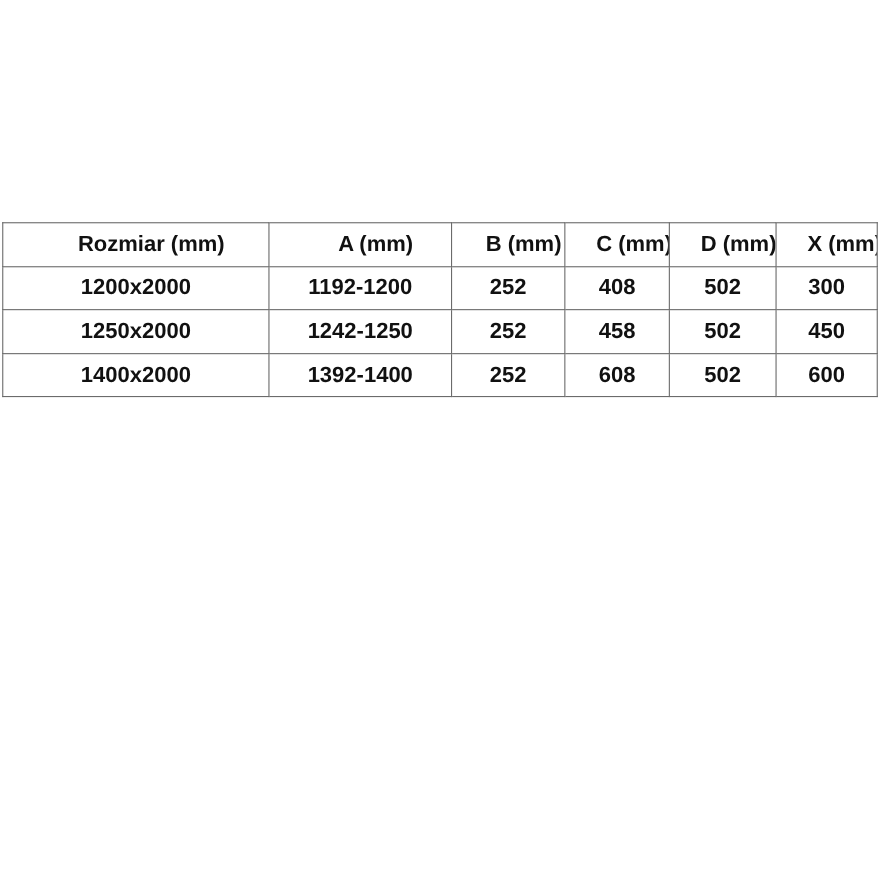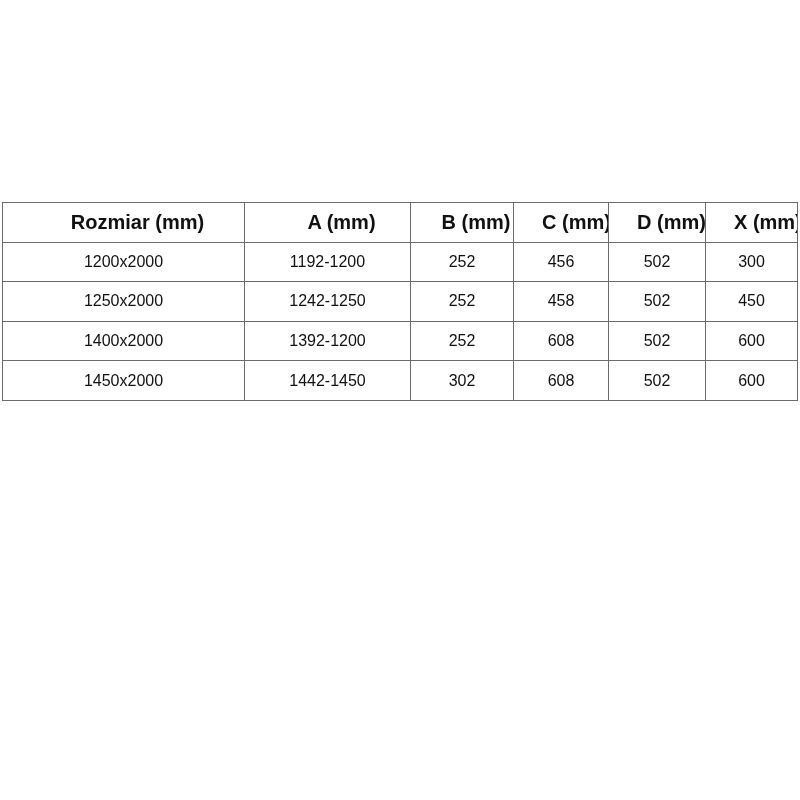--- a/index.html
+++ b/index.html
@@ -37,22 +37,22 @@
     color: #111111;
     white-space: nowrap;
     overflow: hidden;
   }
   table.dims th {
     font-weight: bold;
     font-size: 20px;
     padding-left: 28px;
   }
   table.dims td {
-    font-weight: normal;
-    font-size: 16px;
+    font-weight: bold;
+    font-size: 20px;
   }
 </style>
 </head>
 <body>
 
 <div class="page">
   <div class="table-wrap">
     <table class="dims">
       <colgroup>
         <col style="width:242px">
@@ -70,44 +70,36 @@
             <th>C (mm)</th>
             <th>D (mm)</th>
             <th>X (mm)</th>
           </tr>
       </thead>
       <tbody>
           <tr>
             <td>1200x2000</td>
             <td>1192-1200</td>
             <td>252</td>
-            <td>456</td>
+            <td>408</td>
             <td>502</td>
             <td>300</td>
           </tr>
           <tr>
             <td>1250x2000</td>
             <td>1242-1250</td>
             <td>252</td>
             <td>458</td>
             <td>502</td>
             <td>450</td>
           </tr>
           <tr>
             <td>1400x2000</td>
-            <td>1392-1200</td>
+            <td>1392-1400</td>
             <td>252</td>
-            <td>608</td>
-            <td>502</td>
-            <td>600</td>
-          </tr>
-          <tr>
-            <td>1450x2000</td>
-            <td>1442-1450</td>
-            <td>302</td>
             <td>608</td>
             <td>502</td>
             <td>600</td>
           </tr>
         </tbody>
     </table>
   </div>
 </div>
 
 </body></html>

